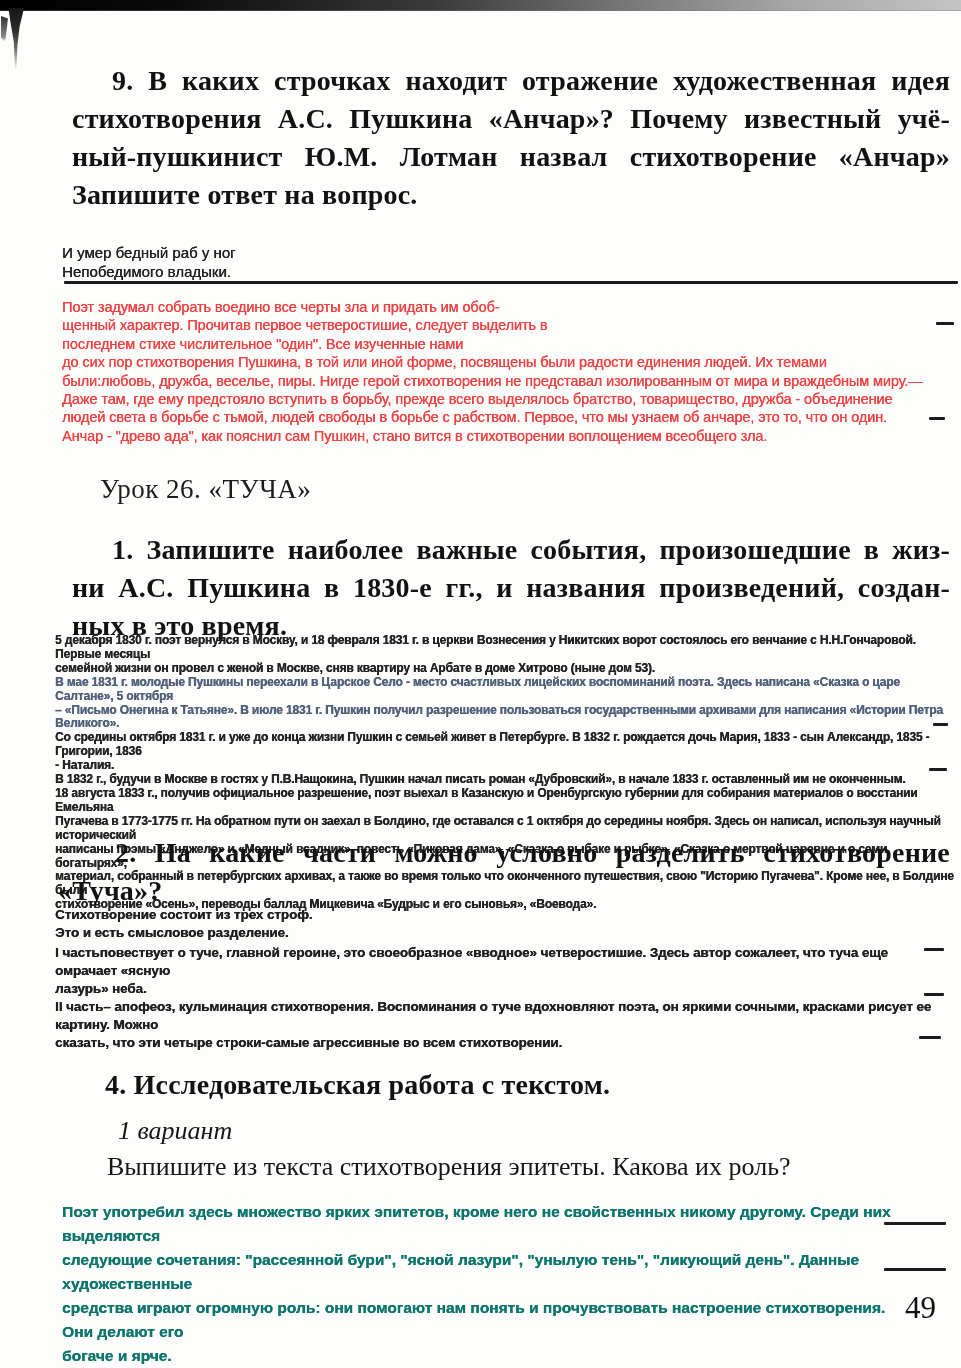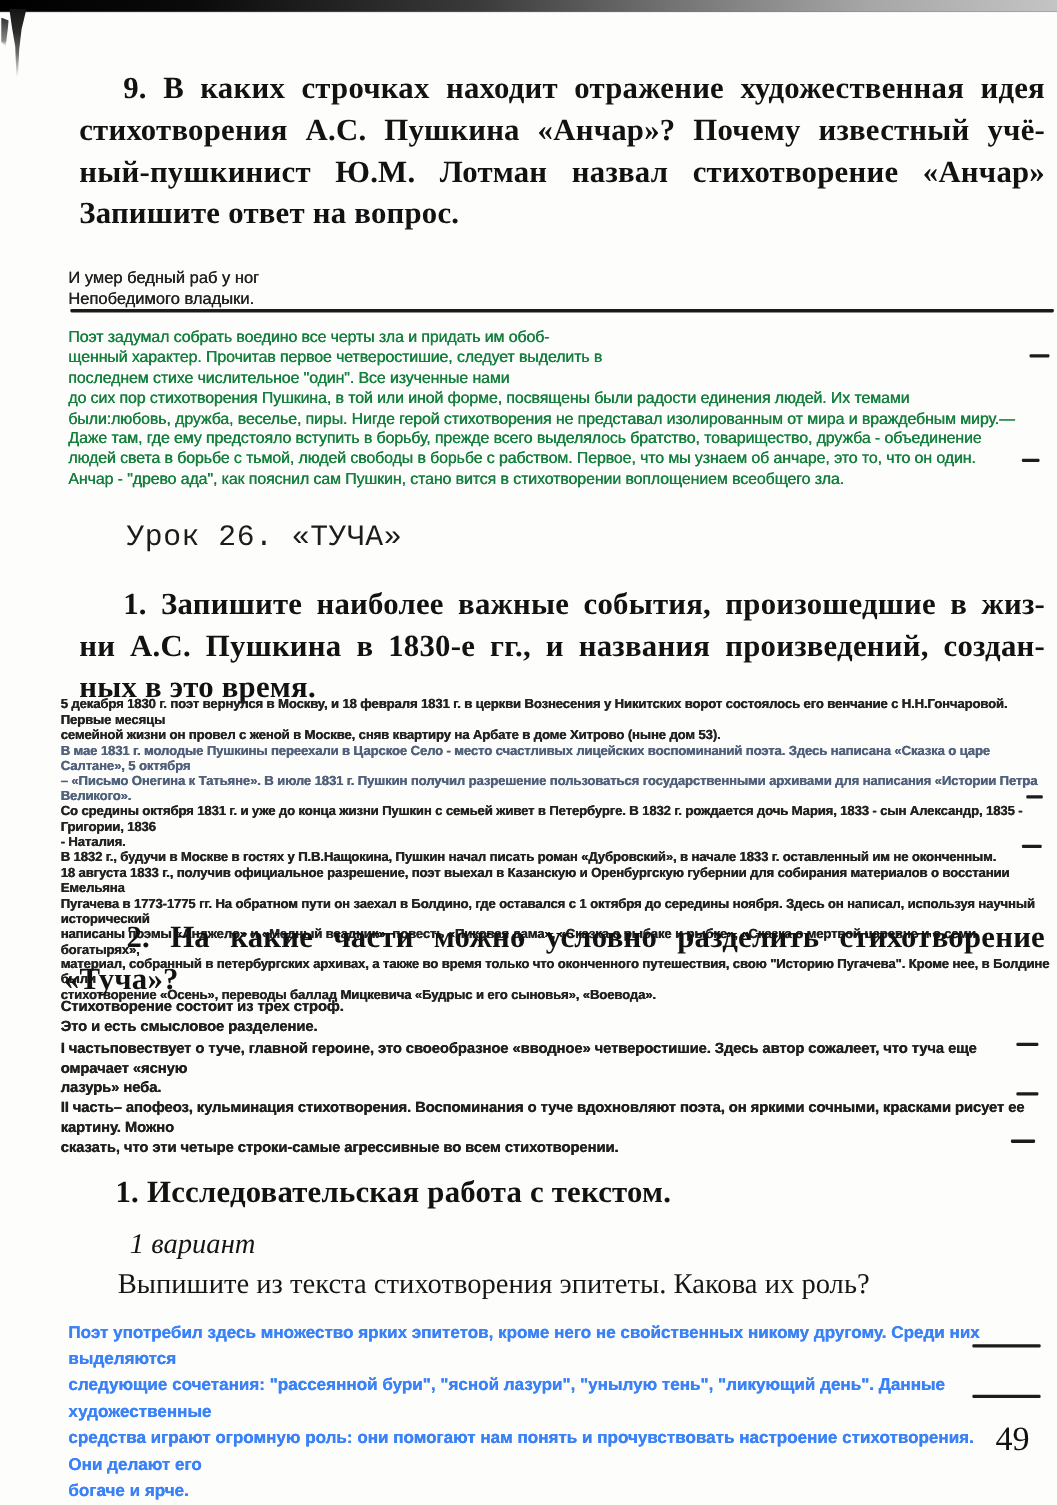--- a/index.html
+++ b/index.html
@@ -40,24 +40,24 @@
   .lesson-title{
     font-family:"Liberation Serif", serif;
     font-size:27px;color:#1c1c1c;letter-spacing:.5px;
   }
   .serif-line{font-family:"Liberation Serif", serif;font-size:26px;color:#161616;}
   .italic{font-style:italic;}
 
   
   .sans{ text-shadow:.35px 0 0 currentColor; }
   .epigraph{font-size:15px;line-height:19px;color:#222;}
-  .p15{font-size:14.5px;line-height:18.4px;color:#15803d;letter-spacing:-.1px;}
+  .p15{font-size:14.5px;line-height:18.4px;color:#ef4444;letter-spacing:-.1px;}
   .p12{font-size:12px;line-height:13.9px;color:#232323;letter-spacing:-.15px;font-weight:bold;}
   .p13{font-size:13.5px;line-height:18px;color:#202020;letter-spacing:-.1px;font-weight:bold;}
-  .p16{font-size:15.5px;line-height:24px;color:#3b82f6;font-weight:bold;}
+  .p16{font-size:15.5px;line-height:24px;color:#0f766e;font-weight:bold;}
   .tint{color:#51617c;}
 
   .rule{height:3px;background:#1a1a1a;border-radius:1px;}
   .dash{height:3px;background:#1c1c1c;border-radius:1px;}
   .page-num{
     font-family:"Liberation Serif", serif;font-size:31px;color:#111;
   }
 </style>
 </head>
 <body>
@@ -84,21 +84,21 @@
     <div>Поэт задумал  собрать воедино все черты зла и придать им обоб-</div>
     <div>щенный характер.  Прочитав первое четверостишие,  следует  выделить  в</div>
     <div>последнем стихе числительное "один". Все изученные нами</div>
     <div>до сих пор стихотворения Пушкина, в той или иной форме, посвящены были радости единения людей.  Их темами</div>
     <div>были:любовь,  дружба, веселье, пиры. Нигде герой стихотворения  не представал  изолированным от мира и враждебным миру.—</div>
     <div>Даже там,  где ему предстояло вступить в борьбу, прежде всего выделялось братство,  товарищество, дружба - объединение</div>
     <div>людей света в борьбе с тьмой,  людей свободы в борьбе с рабством.  Первое, что мы узнаем об анчаре, это то, что он один.</div>
     <div>Анчар - "древо ада",  как пояснил сам Пушкин, стано вится в стихотворении воплощением всеобщего зла.</div>
   </div>
 
-<div class="abs lesson-title" style="left:115px;top:474px;font-family:Liberation Mono, monospace;">Урок 26. «ТУЧА»</div>
+<div class="abs lesson-title" style="left:100px;top:474px;">Урок 26. «ТУЧА»</div>
 
 <div class="abs heading" style="left:72px;top:531px;width:878px;">
     <div class="jline" style="text-indent: 40px;">1. Запишите наиболее важные события, произошедшие в жиз-</div>
     <div class="jline">ни А.С. Пушкина в 1830-е гг., и названия произведений, создан-</div>
     <div class="jline jlast">ных в это время.</div>
   </div>
 
 <div class="abs sans p12" style="left:55px;top:634px;width:905px;">
     <div>5 декабря 1830 г. поэт вернулся в Москву, и 18 февраля 1831 г. в церкви Вознесения у Никитских ворот состоялось его венчание с Н.Н.Гончаровой. Первые месяцы</div>
     <div>семейной жизни он провел с женой в Москве, сняв квартиру на Арбате в доме Хитрово (ныне дом 53).</div>
@@ -123,21 +123,21 @@
     <div>Стихотворение состоит из трех строф.</div>
     <div>Это и есть смысловое разделение.</div>
   </div>
 <div class="abs sans p13" style="left:55px;top:944px;width:885px;">
     <div>I частьповествует о туче, главной героине, это своеобразное «вводное» четверостишие. Здесь автор сожалеет, что туча еще омрачает «ясную</div>
     <div>лазурь» неба.</div>
     <div>II часть– апофеоз, кульминация стихотворения. Воспоминания о туче вдохновляют поэта, он яркими сочными, красками рисует ее картину. Можно</div>
     <div>сказать, что эти четыре строки-самые агрессивные во всем стихотворении.</div>
   </div>
 
-<div class="abs heading" style="left:105px;top:1066px;width:840px;">1. Исследовательская работа с текстом.</div>
+<div class="abs heading" style="left:105px;top:1066px;width:840px;">4. Исследовательская работа с текстом.</div>
 <div class="abs serif-line italic" style="left:118px;top:1116px;">1 вариант</div>
 <div class="abs serif-line" style="left:107px;top:1152px;width:845px;">Выпишите из текста стихотворения эпитеты. Какова их роль?</div>
 
 <div class="abs sans p16" style="left:62px;top:1200px;width:850px;">
     <div>Поэт употребил здесь множество ярких эпитетов, кроме него не свойственных никому другому. Среди них выделяются</div>
     <div>следующие сочетания: "рассеянной бури", "ясной лазури", "унылую тень", "ликующий день". Данные художественные</div>
     <div>средства играют огромную роль: они помогают нам понять и прочувствовать настроение стихотворения. Они делают его</div>
     <div>богаче и ярче.</div>
   </div>
 

